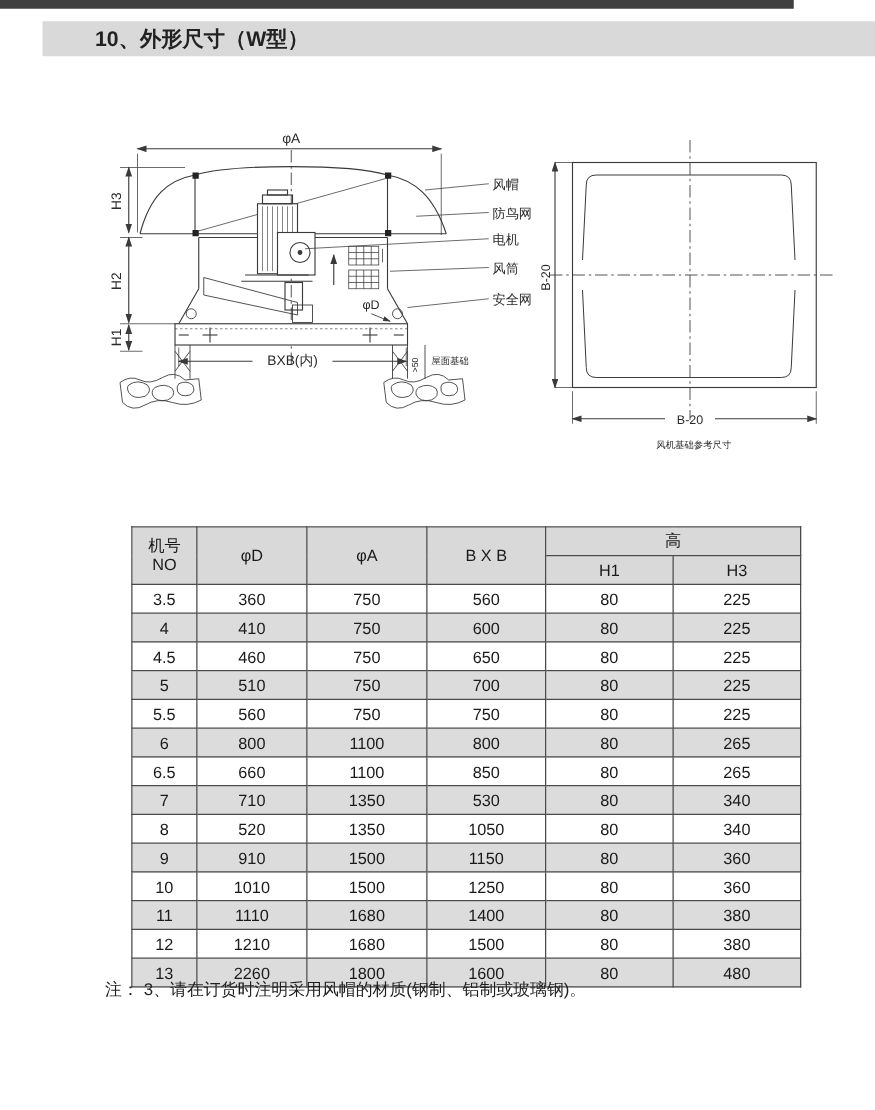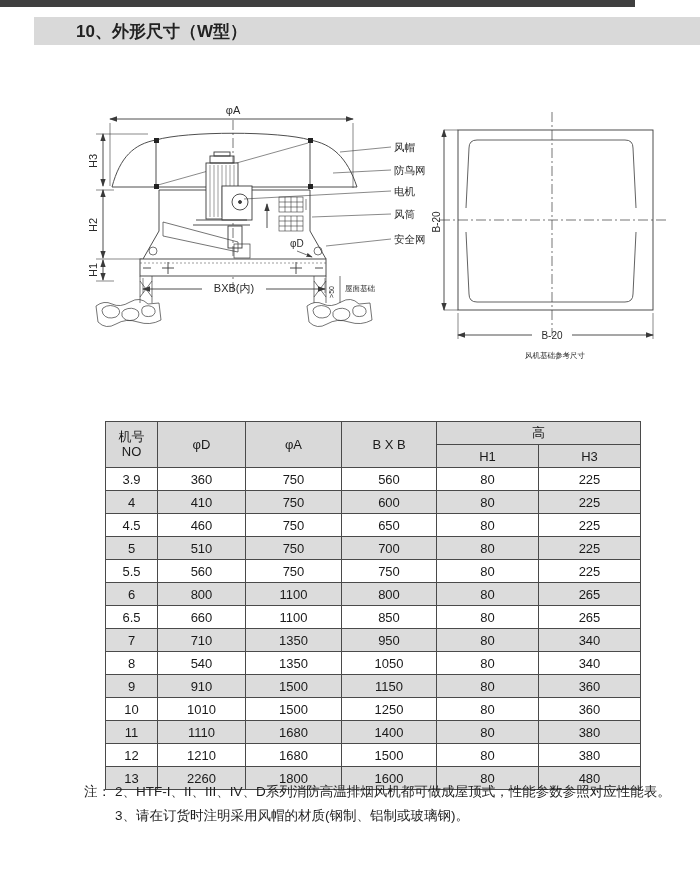--- a/index.html
+++ b/index.html
@@ -212,21 +212,21 @@
       <th rowspan="2">B X B</th>
       <th colspan="2">高</th>
     </tr>
     <tr>
       <th>H1</th>
       <th>H3</th>
     </tr>
   </thead>
   <tbody>
       <tr>
-        <td>3.9</td>
+        <td>3.5</td>
         <td>360</td>
         <td>750</td>
         <td>560</td>
         <td>80</td>
         <td>225</td>
       </tr>
       <tr class="g">
         <td>4</td>
         <td>410</td>
         <td>750</td>
@@ -271,27 +271,27 @@
         <td>660</td>
         <td>1100</td>
         <td>850</td>
         <td>80</td>
         <td>265</td>
       </tr>
       <tr class="g">
         <td>7</td>
         <td>710</td>
         <td>1350</td>
-        <td>950</td>
+        <td>530</td>
         <td>80</td>
         <td>340</td>
       </tr>
       <tr>
         <td>8</td>
-        <td>540</td>
+        <td>520</td>
         <td>1350</td>
         <td>1050</td>
         <td>80</td>
         <td>340</td>
       </tr>
       <tr class="g">
         <td>9</td>
         <td>910</td>
         <td>1500</td>
         <td>1150</td>
@@ -329,16 +329,15 @@
         <td>1600</td>
         <td>80</td>
         <td>480</td>
       </tr>
     </tbody>
 </table>
 
 <div class="notes">
   <span class="notes-prefix">注：</span>
   <div class="notes-items">
-    <div>2、HTF-I、II、III、IV、D系列消防高温排烟风机都可做成屋顶式，性能参数参照对应性能表。</div>
     <div>3、请在订货时注明采用风帽的材质(钢制、铝制或玻璃钢)。</div>
   </div>
 </div>
 
 </body></html>

